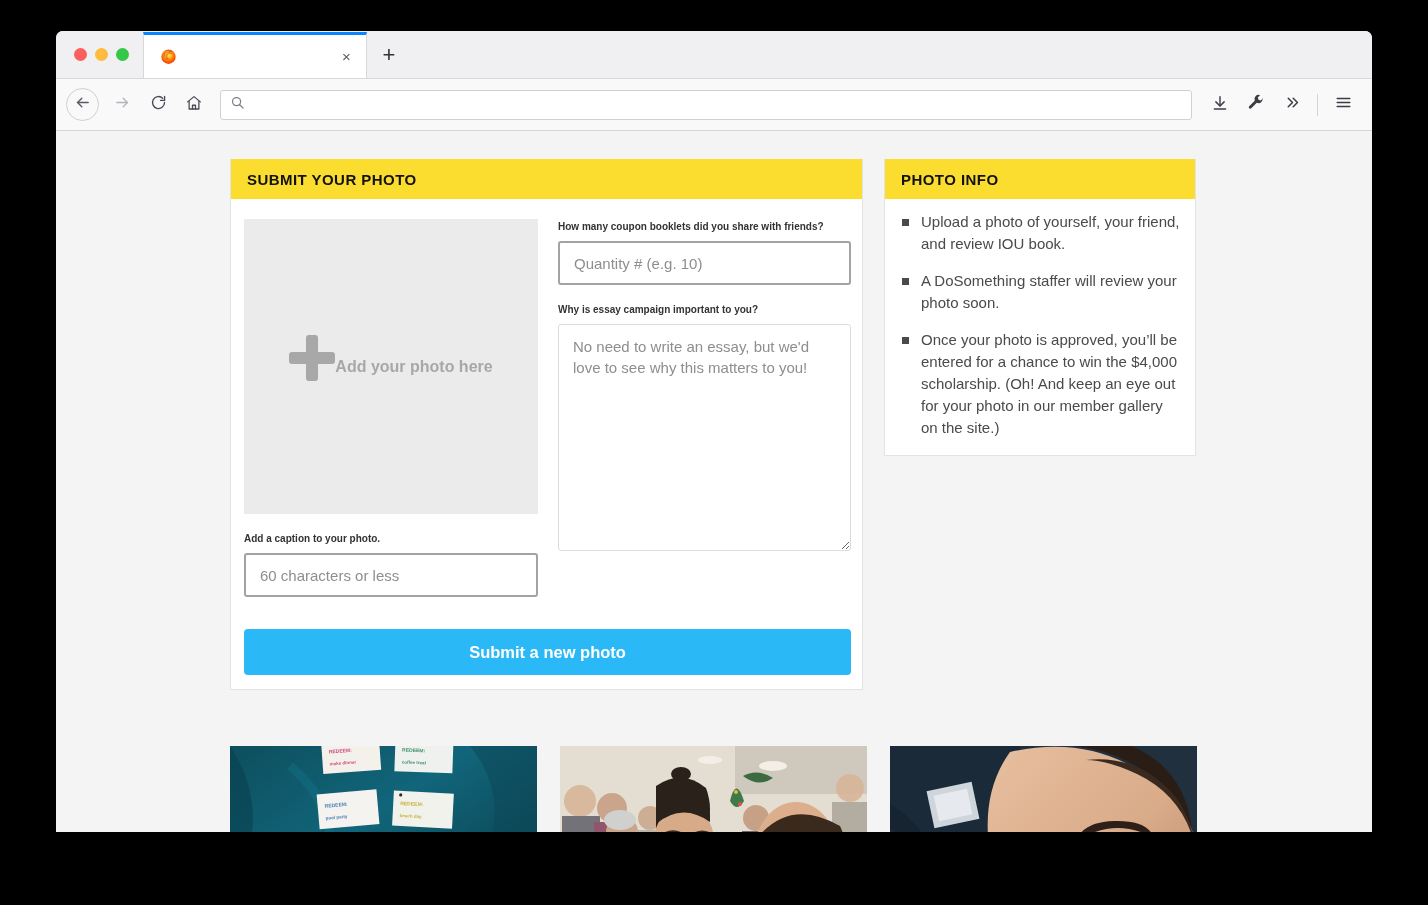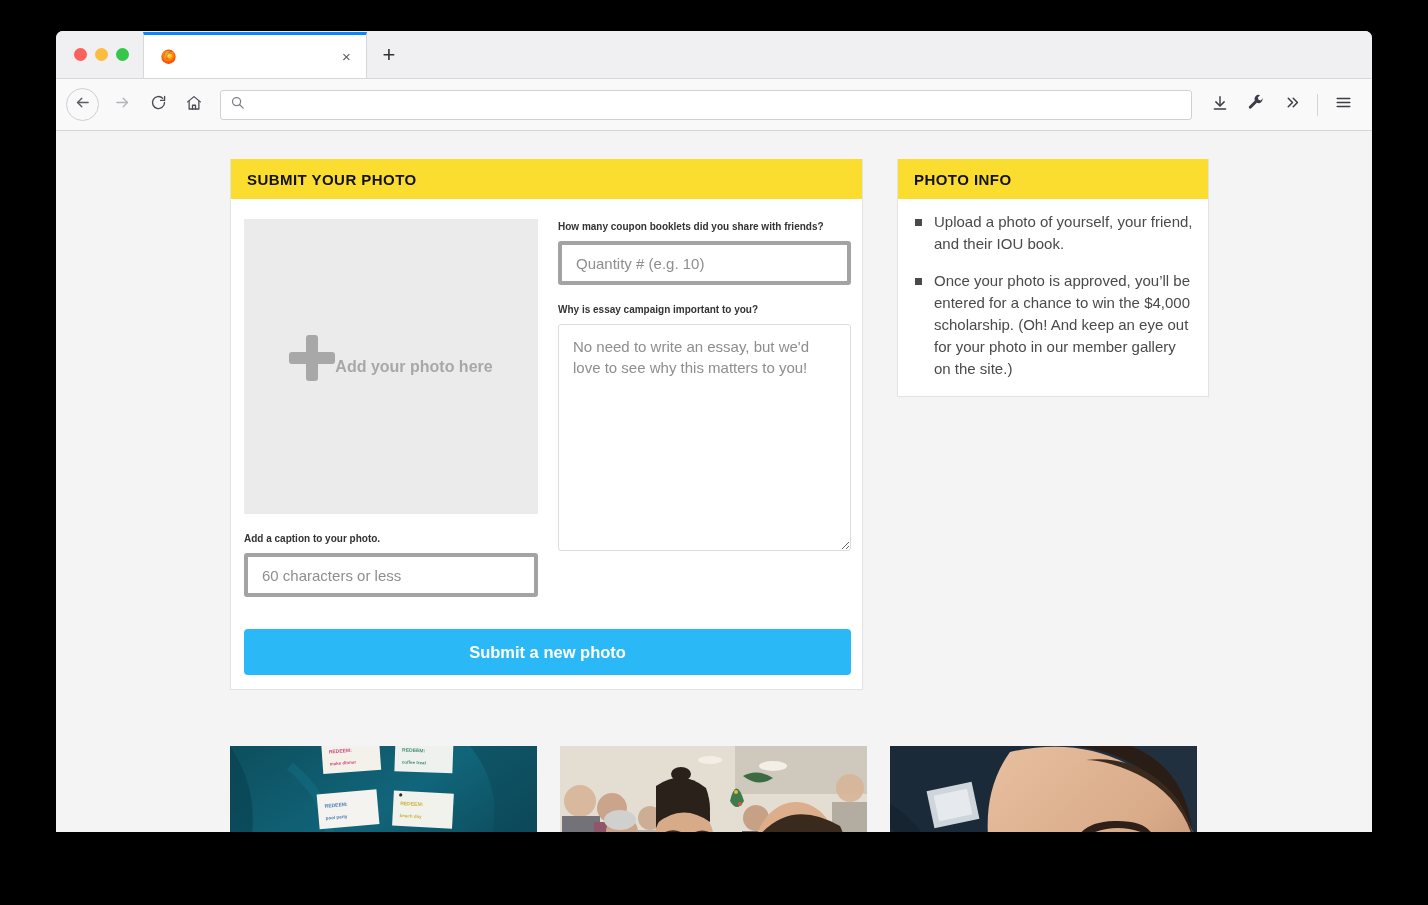--- a/index.html
+++ b/index.html
@@ -194,21 +194,21 @@
   .content-grid {
     position: absolute;
     left: 174px;
     top: 28px;
     width: 968px;
   }
 
   .cols {
     display: flex;
     align-items: flex-start;
-    gap: 34px;
+    gap: 21px;
   }
 
   
   .card {
     background: #ffffff;
     border: 1px solid #e3e3e3;
     border-top: none;
     box-sizing: border-box;
   }
   .card-header {
@@ -275,21 +275,21 @@
     font-weight: bold;
     color: #333333;
     line-height: 1.5;
     margin: 17px 0 7px 0;
   }
   .field-label.first { margin-top: 0; }
 
   .text-input {
     width: 100%;
     height: 44px;
-    border: 4px solid #a3a3a3;
+    border: 2px solid #a3a3a3;
     border-radius: 3px;
     background: #ffffff;
     box-sizing: border-box;
     padding: 0 14px;
     font-family: "Liberation Sans", sans-serif;
     font-size: 15px;
     color: #333333;
     outline: none;
   }
   .text-input::placeholder { color: #8e8e8e; }
@@ -539,24 +539,25 @@
             </div>
 
             <div class="card info-card">
               <div class="card-header">
                 <div class="card-header-title">PHOTO INFO</div>
               </div>
               <div class="info-body">
                 <ul class="info-list">
                   <li class="info-item">
                     <span class="info-bullet"></span>
-                    <span>Upload a photo of yourself, your friend, and their IOU book.</span>
+                    <span>Upload a photo of yourself, your friend, and review IOU book.</span>
                   </li>
                   <li class="info-item">
                     <span class="info-bullet"></span>
+                    <span>A DoSomething staffer will review your photo soon.</span>
                   </li>
                   <li class="info-item">
                     <span class="info-bullet"></span>
                     <span>Once your photo is approved, you’ll be entered for a chance to win the $4,000 scholarship. (Oh! And keep an eye out for your photo in our member gallery on the site.)</span>
                   </li>
                 </ul>
               </div>
             </div>
 
           </div>

